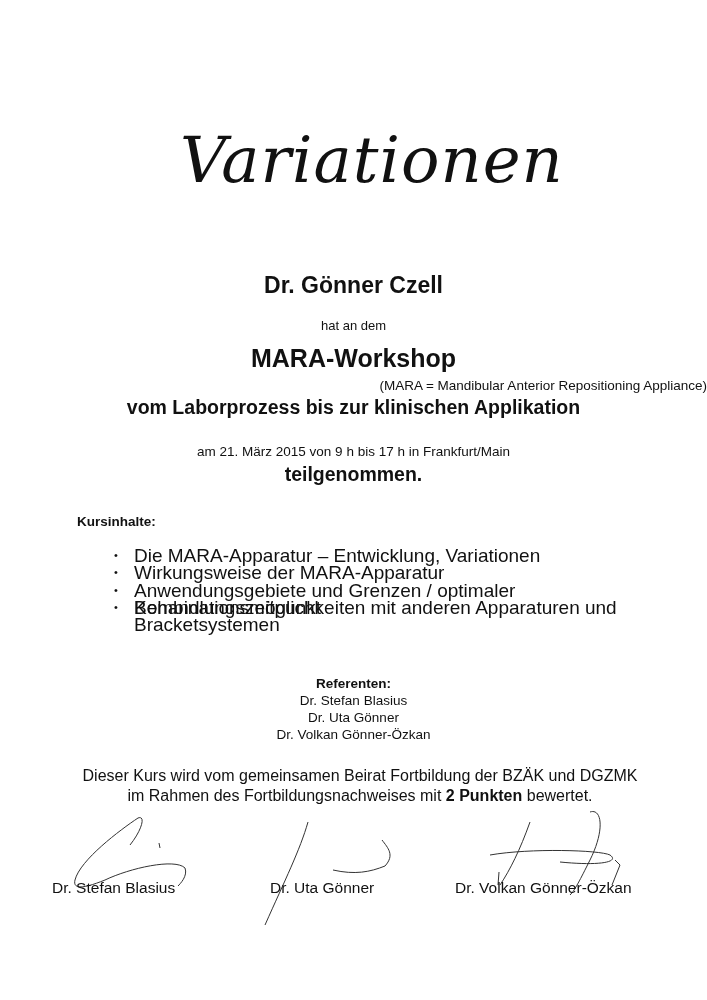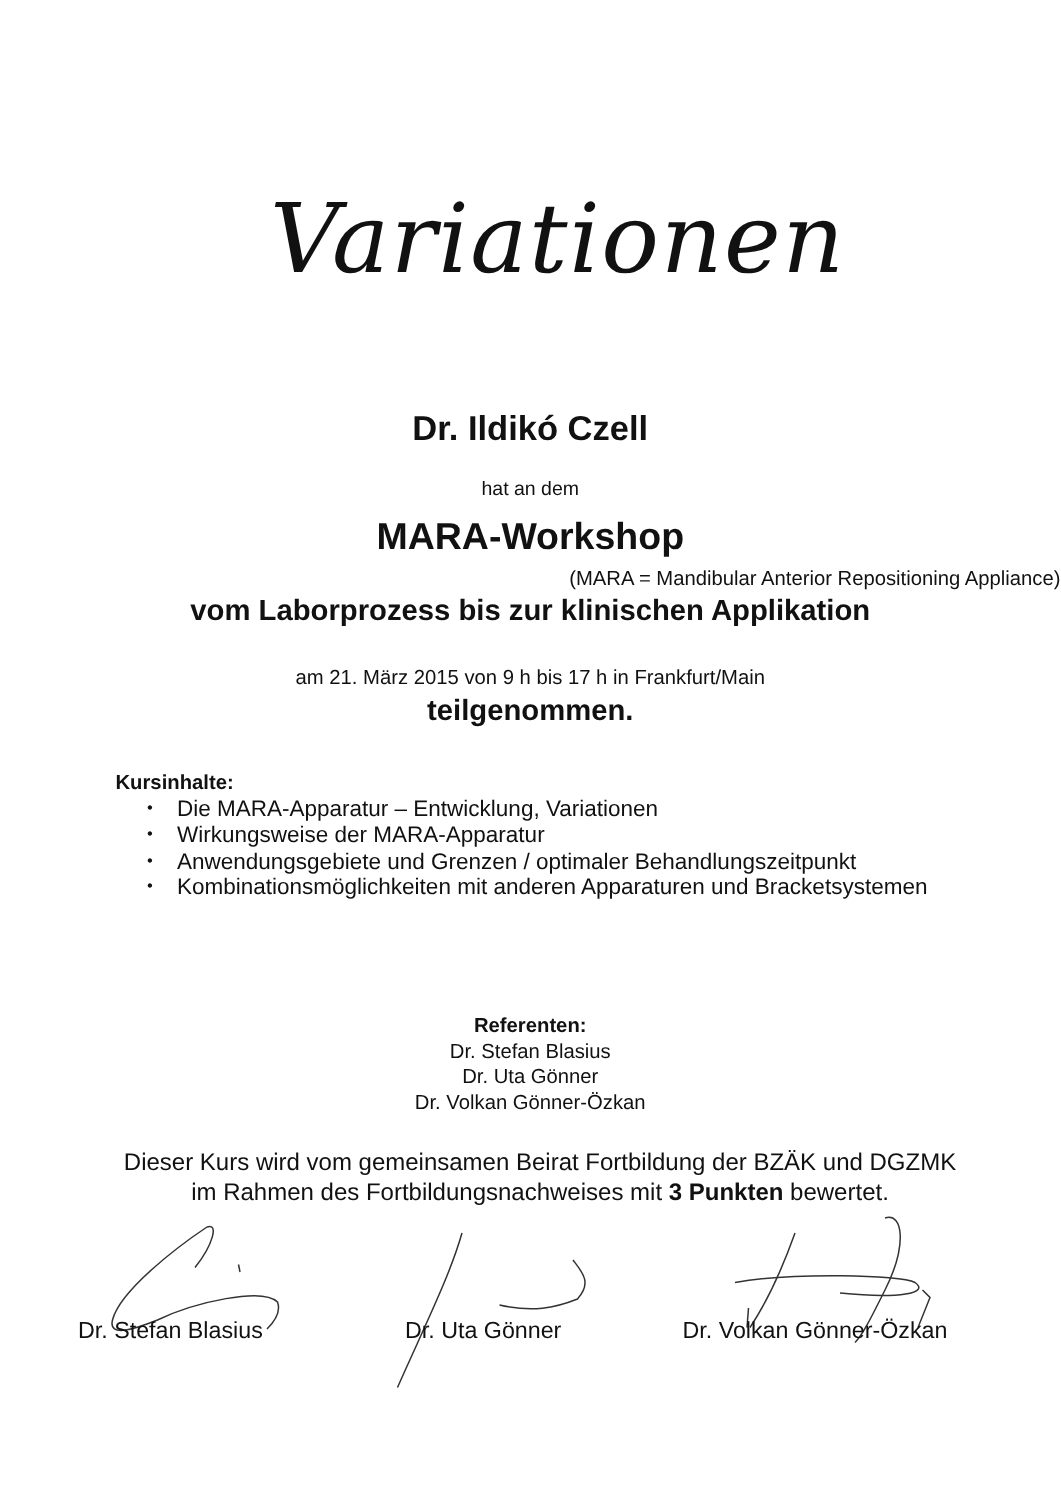--- a/index.html
+++ b/index.html
@@ -15,57 +15,57 @@
       letter-spacing: 1px; color: #111; line-height: 1;
     }
     .name { top: 272px; font-size: 23px; font-weight: bold; }
     .hat { top: 318px; font-size: 13px; }
     .workshop { top: 344px; font-size: 25px; font-weight: bold; }
     .mara-def { top: 378px; font-size: 13.5px; text-align: right; }
     .subtitle { top: 396px; font-size: 19.5px; font-weight: bold; }
     .date { top: 444px; font-size: 13.5px; }
     .teil { top: 463px; font-size: 19.5px; font-weight: bold; }
     .kurs-label { top: 514px; left: 77px; font-size: 13.5px; font-weight: bold; }
-    .kurs-list { top: 531px; left: 98px; margin: 0; padding: 0; list-style: none; font-size: 15px; }
+    .kurs-list { top: 531px; left: 98px; margin: 16px; padding: 0; list-style: none; font-size: 19px; }
     .kurs-list li { height: 17.3px; line-height: 17.3px; position: relative; padding-left: 20px; }
     .kurs-list li::before { content: "\2022"; position: absolute; left: 0; top: 0; font-size: 11px; }
     .ref-label { top: 676px; font-size: 13.5px; font-weight: bold; left: 30px; }
     .ref { font-size: 13.5px; left: 30px; }
     .note { top: 766px; left: 80px; width: 560px; text-align: center; font-size: 16px; line-height: 20px; }
     .sig-name { top: 879px; font-size: 15.5px; }
     svg.sig { position: absolute; overflow: visible; }
     svg.sig path { fill: none; stroke: #333; stroke-width: 1; }
   </style>
 </head>
 <body>
 
 <div class="abs title">Variationen</div>
 
-<div class="abs center name">Dr. Ildikó Czell</div>
+<div class="abs center name">Dr. Gönner Czell</div>
 <div class="abs center hat">hat an dem</div>
 <div class="abs center workshop">MARA-Workshop</div>
 <div class="abs center mara-def">(MARA = Mandibular Anterior Repositioning Appliance)</div>
 <div class="abs center subtitle">vom Laborprozess bis zur klinischen Applikation</div>
 <div class="abs center date">am 21. März 2015 von 9 h bis 17 h in Frankfurt/Main</div>
 <div class="abs center teil">teilgenommen.</div>
 
 <div class="abs kurs-label">Kursinhalte:</div>
 <ul class="abs kurs-list">
   <li>Die MARA-Apparatur – Entwicklung, Variationen</li>
   <li>Wirkungsweise der MARA-Apparatur</li>
   <li>Anwendungsgebiete und Grenzen / optimaler Behandlungszeitpunkt</li>
   <li>Kombinationsmöglichkeiten mit anderen Apparaturen und Bracketsystemen</li>
 </ul>
 
 <div class="abs center ref-label" style="left:0;">Referenten:</div>
 <div class="abs center ref" style="left:0; top:693px;">Dr. Stefan Blasius</div>
 <div class="abs center ref" style="left:0; top:710px;">Dr. Uta Gönner</div>
 <div class="abs center ref" style="left:0; top:727px;">Dr. Volkan Gönner-Özkan</div>
 
-<div class="abs note"><span>Dieser Kurs wird vom gemeinsamen Beirat Fortbildung der BZÄK und DGZMK im Rahmen des Fortbildungsnachweises mit </span><b>3 Punkten</b><span> bewertet.</span></div>
+<div class="abs note"><span>Dieser Kurs wird vom gemeinsamen Beirat Fortbildung der BZÄK und DGZMK im Rahmen des Fortbildungsnachweises mit </span><b>2 Punkten</b><span> bewertet.</span></div>
 
 <svg class="sig" style="left:0;top:0;width:707px;height:1000px;pointer-events:none;" viewBox="0 0 707 1000">
   <path d="M138,818 C120,830 80,860 75,880 C72,892 90,886 105,880 C130,868 175,858 185,868 C188,876 180,884 178,886"></path>
   <path d="M138,818 C146,815 142,830 130,845"></path>
   <path d="M159,843 L160,848"></path>
   <path d="M308,822 C300,850 285,880 265,925"></path>
   <path d="M333,870 C355,875 370,872 385,866 C395,855 388,848 382,840"></path>
   <path d="M530,822 C520,850 510,870 500,885"></path>
   <path d="M490,855 C530,848 600,850 610,855 C620,862 600,866 560,862"></path>
   <path d="M590,812 C602,808 605,830 590,860 C580,880 575,890 570,895"></path>

